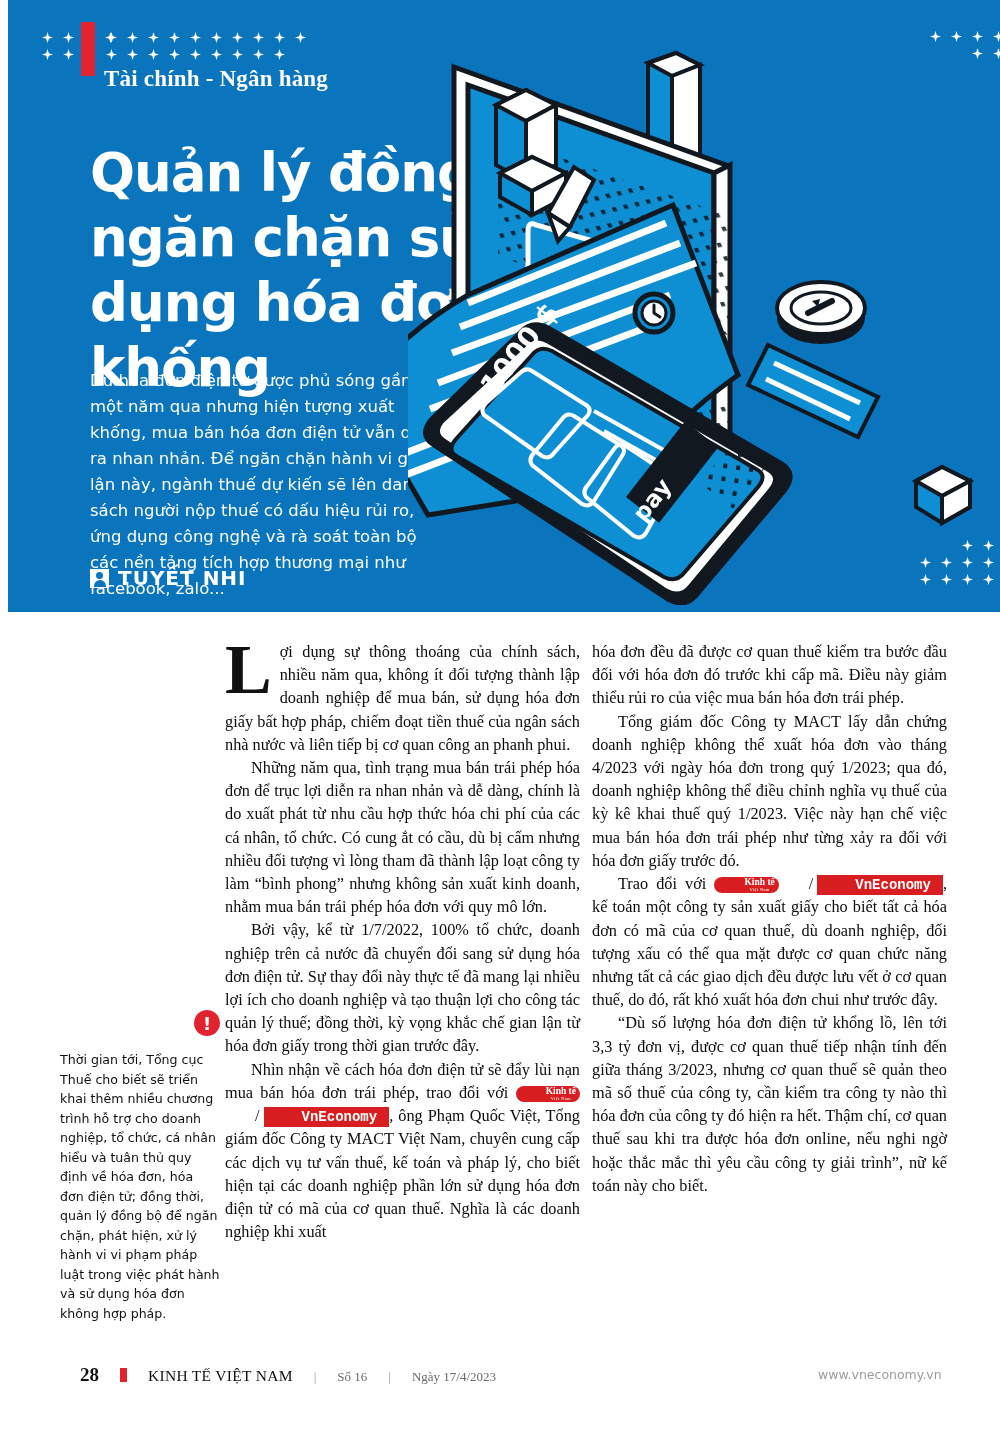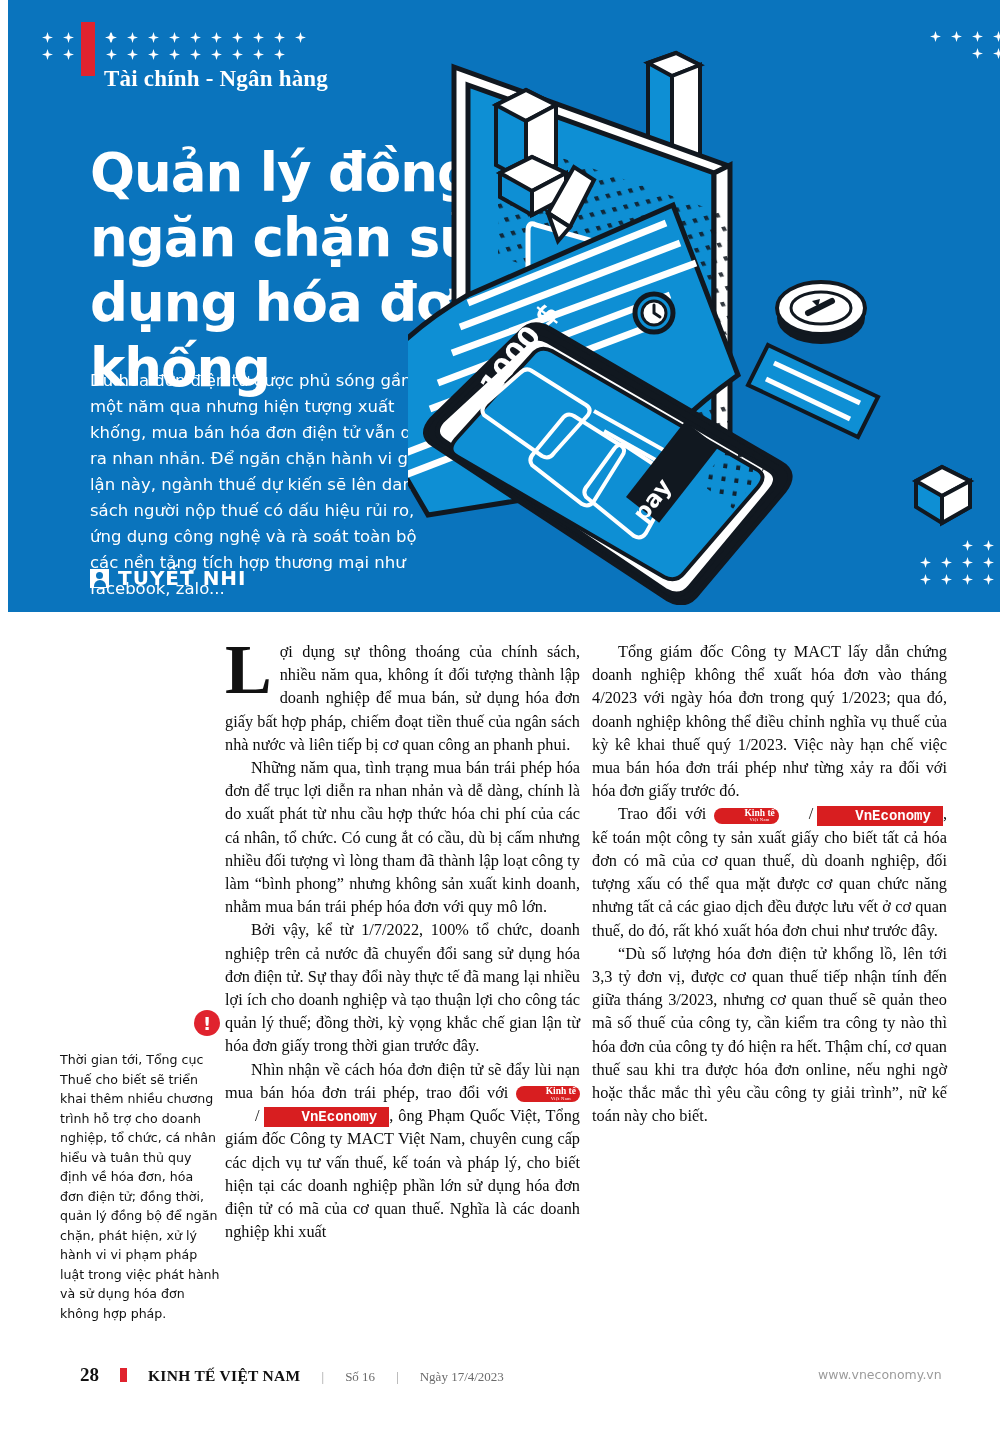--- a/index.html
+++ b/index.html
@@ -133,21 +133,21 @@
   
   .footer {
     position:absolute; left:0; top:1364px; width:1000px; height:40px;
   }
   .footer-left {
     position:absolute; left:80px; top:0; display:flex; align-items:baseline; gap:21px;
     font-family:"Liberation Serif", serif;
   }
   .pagenum { font-weight:bold; font-size:19px; color:#111; }
   .foot-redbar { width:7px; height:14px; background:#e0232e; align-self:center; }
-  .foot-brand { font-weight:bold; font-size:15.5px; color:#111; letter-spacing:.3px; }
+  .foot-brand { font-weight:normal; font-size:15.5px; color:#111; letter-spacing:.3px; }
   .foot-meta  { font-size:13px; color:#6a6a6a; }
   .foot-pipe  { font-size:13px; color:#9a9a9a; }
   .footer-url {
     position:absolute; left:818px; top:3px;
     font-family:"DejaVu Sans", sans-serif; font-size:12.5px; color:#9b9b9b;
   }
 </style>
 </head>
 <body>
 
@@ -356,20 +356,21 @@
 
     <p>Những năm qua, tình trạng mua bán trái phép hóa đơn để trục lợi diễn ra nhan nhản và dễ dàng, chính là do xuất phát từ nhu cầu hợp thức hóa chi phí của các cá nhân, tổ chức. Có cung ắt có cầu, dù bị cấm nhưng nhiều đối tượng vì lòng tham đã thành lập loạt công ty làm “bình phong” nhưng không sản xuất kinh doanh, nhằm mua bán trái phép hóa đơn với quy mô lớn.</p>
     <p>Bởi vậy, kể từ 1/7/2022, 100% tổ chức, doanh nghiệp trên cả nước đã chuyển đổi sang sử dụng hóa đơn điện tử. Sự thay đổi này thực tế đã mang lại nhiều lợi ích cho doanh nghiệp và tạo thuận lợi cho công tác quản lý thuế; đồng thời, kỳ vọng khắc chế gian lận từ hóa đơn giấy trong thời gian trước đây.</p>
 
     <p>
       <span>Nhìn nhận về cách hóa đơn điện tử sẽ đẩy lùi nạn mua bán hóa đơn trái phép, trao đổi với </span><span class="logo-badge kt"><span>Kinh tế</span><span class="sub">Việt Nam</span></span><span class="logo-sep">/</span><span class="logo-badge vne">VnEconomy</span><span>, ông Phạm Quốc Việt, Tổng giám đốc Công ty MACT Việt Nam, chuyên cung cấp các dịch vụ tư vấn thuế, kế toán và pháp lý, cho biết hiện tại các doanh nghiệp phần lớn sử dụng hóa đơn điện tử có mã của cơ quan thuế. Nghĩa là các doanh nghiệp khi xuất</span>
     </p>
   </div>
 
   <div class="col" id="col-right">
+    <p class="nofirst">hóa đơn đều đã được cơ quan thuế kiểm tra bước đầu đối với hóa đơn đó trước khi cấp mã. Điều này giảm thiểu rủi ro của việc mua bán hóa đơn trái phép.</p>
     <p>Tổng giám đốc Công ty MACT lấy dẫn chứng doanh nghiệp không thể xuất hóa đơn vào tháng 4/2023 với ngày hóa đơn trong quý 1/2023; qua đó, doanh nghiệp không thể điều chỉnh nghĩa vụ thuế của kỳ kê khai thuế quý 1/2023. Việc này hạn chế việc mua bán hóa đơn trái phép như từng xảy ra đối với hóa đơn giấy trước đó.</p>
 
     <p>
       <span>Trao đổi với </span><span class="logo-badge kt"><span>Kinh tế</span><span class="sub">Việt Nam</span></span><span class="logo-sep">/</span><span class="logo-badge vne">VnEconomy</span><span>, kế toán một công ty sản xuất giấy cho biết tất cả hóa đơn có mã của cơ quan thuế, dù doanh nghiệp, đối tượng xấu có thể qua mặt được cơ quan chức năng nhưng tất cả các giao dịch đều được lưu vết ở cơ quan thuế, do đó, rất khó xuất hóa đơn chui như trước đây.</span>
     </p>
 
     <p>“Dù số lượng hóa đơn điện tử khổng lồ, lên tới 3,3 tỷ đơn vị, được cơ quan thuế tiếp nhận tính đến giữa tháng 3/2023, nhưng cơ quan thuế sẽ quản theo mã số thuế của công ty, cần kiểm tra công ty nào thì hóa đơn của công ty đó hiện ra hết. Thậm chí, cơ quan thuế sau khi tra được hóa đơn online, nếu nghi ngờ hoặc thắc mắc thì yêu cầu công ty giải trình”, nữ kế toán này cho biết.</p>
   </div>
 </div>
 

